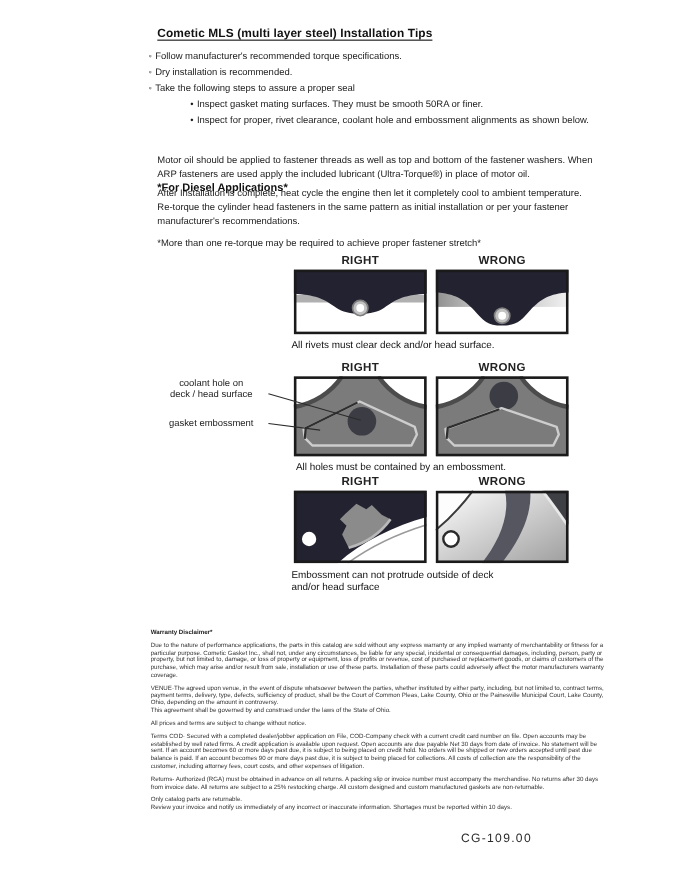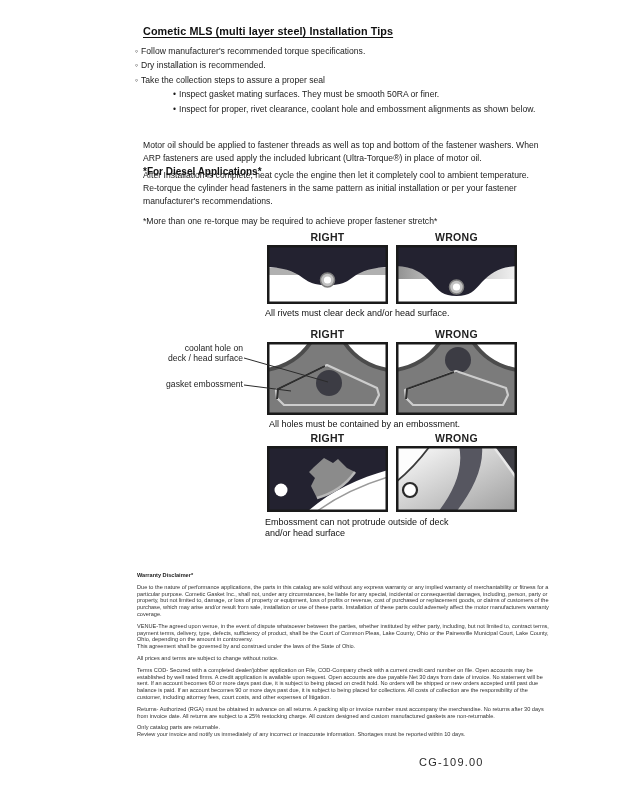--- a/index.html
+++ b/index.html
@@ -21,40 +21,40 @@
   .p1{top:139px;}.p2{top:169px;}.p3{top:215px;}
   .dg-h{width:121px;text-align:center;font-weight:bold;font-size:10.5px;color:#222;letter-spacing:.3px;}
   .pos-r{left:236px;}.pos-w{left:365px;}
   .h1{top:231px;}.h2{top:328px;}.h3{top:432px;}
   .dg-box{display:block;}
   .b1{top:245px;}.b2{top:342px;}.b3{top:446px;}
   .caption{font-size:9px;color:#111;}
   .c1{left:234px;top:308px;}
   .c2{left:238px;top:419px;}
   .c3{left:234px;top:517px;width:206px;line-height:10.5px;}
-  .lbl{font-size:8.6px;text-align:right;width:102px;left:110px;line-height:9.6px;color:#222;}
+  .lbl{font-size:8.6px;text-align:center;width:102px;left:110px;line-height:9.6px;color:#222;}
   .lbl1{top:344px;}.lbl2{top:380px;}
   .leaders{left:210px;top:352px;z-index:5;}
   .legal{left:106px;top:572px;width:412px;font-size:5.6px;line-height:6.8px;color:#333;}
   .legal p{margin:0 0 5px 0;}
   .legal p.no-gap{margin-bottom:0;}
   .lg-h{font-weight:bold;color:#222;}
   .page-number{left:388px;top:756px;font-size:11px;letter-spacing:1.2px;color:#2a2a2a;}
 </style>
 </head>
 <body>
 
 <div class="page">
 
   <div class="abs title">Cometic MLS (multi layer steel) Installation Tips</div>
 
   <div class="abs bullets">
     <div class="main-bullet">Follow manufacturer's recommended torque specifications.</div>
     <div class="main-bullet">Dry installation is recommended.</div>
-    <div class="main-bullet">Take the collection steps to assure a proper seal</div>
+    <div class="main-bullet">Take the following steps to assure a proper seal</div>
     <div class="sub-bullet">Inspect gasket mating surfaces.  They must be smooth 50RA or finer.</div>
     <div class="sub-bullet">Inspect for proper, rivet clearance, coolant hole and embossment alignments as shown below.</div>
   </div>
 
   <div class="abs diesel-h">*For Diesel Applications*</div>
   <div class="abs para p1">Motor oil should be applied to fastener threads as well as top and bottom of the fastener washers. When ARP fasteners are used apply the included lubricant (Ultra-Torque®) in place of motor oil.</div>
   <div class="abs para p2">After Installation is complete, heat cycle the engine then let it completely cool to ambient temperature. Re-torque the cylinder head fasteners in the same pattern as initial installation or per your fastener manufacturer's recommendations.</div>
   <div class="abs para p3">*More than one re-torque may be required to achieve proper fastener stretch*</div>
 
   <div class="abs dg-h pos-r h1">RIGHT</div>

